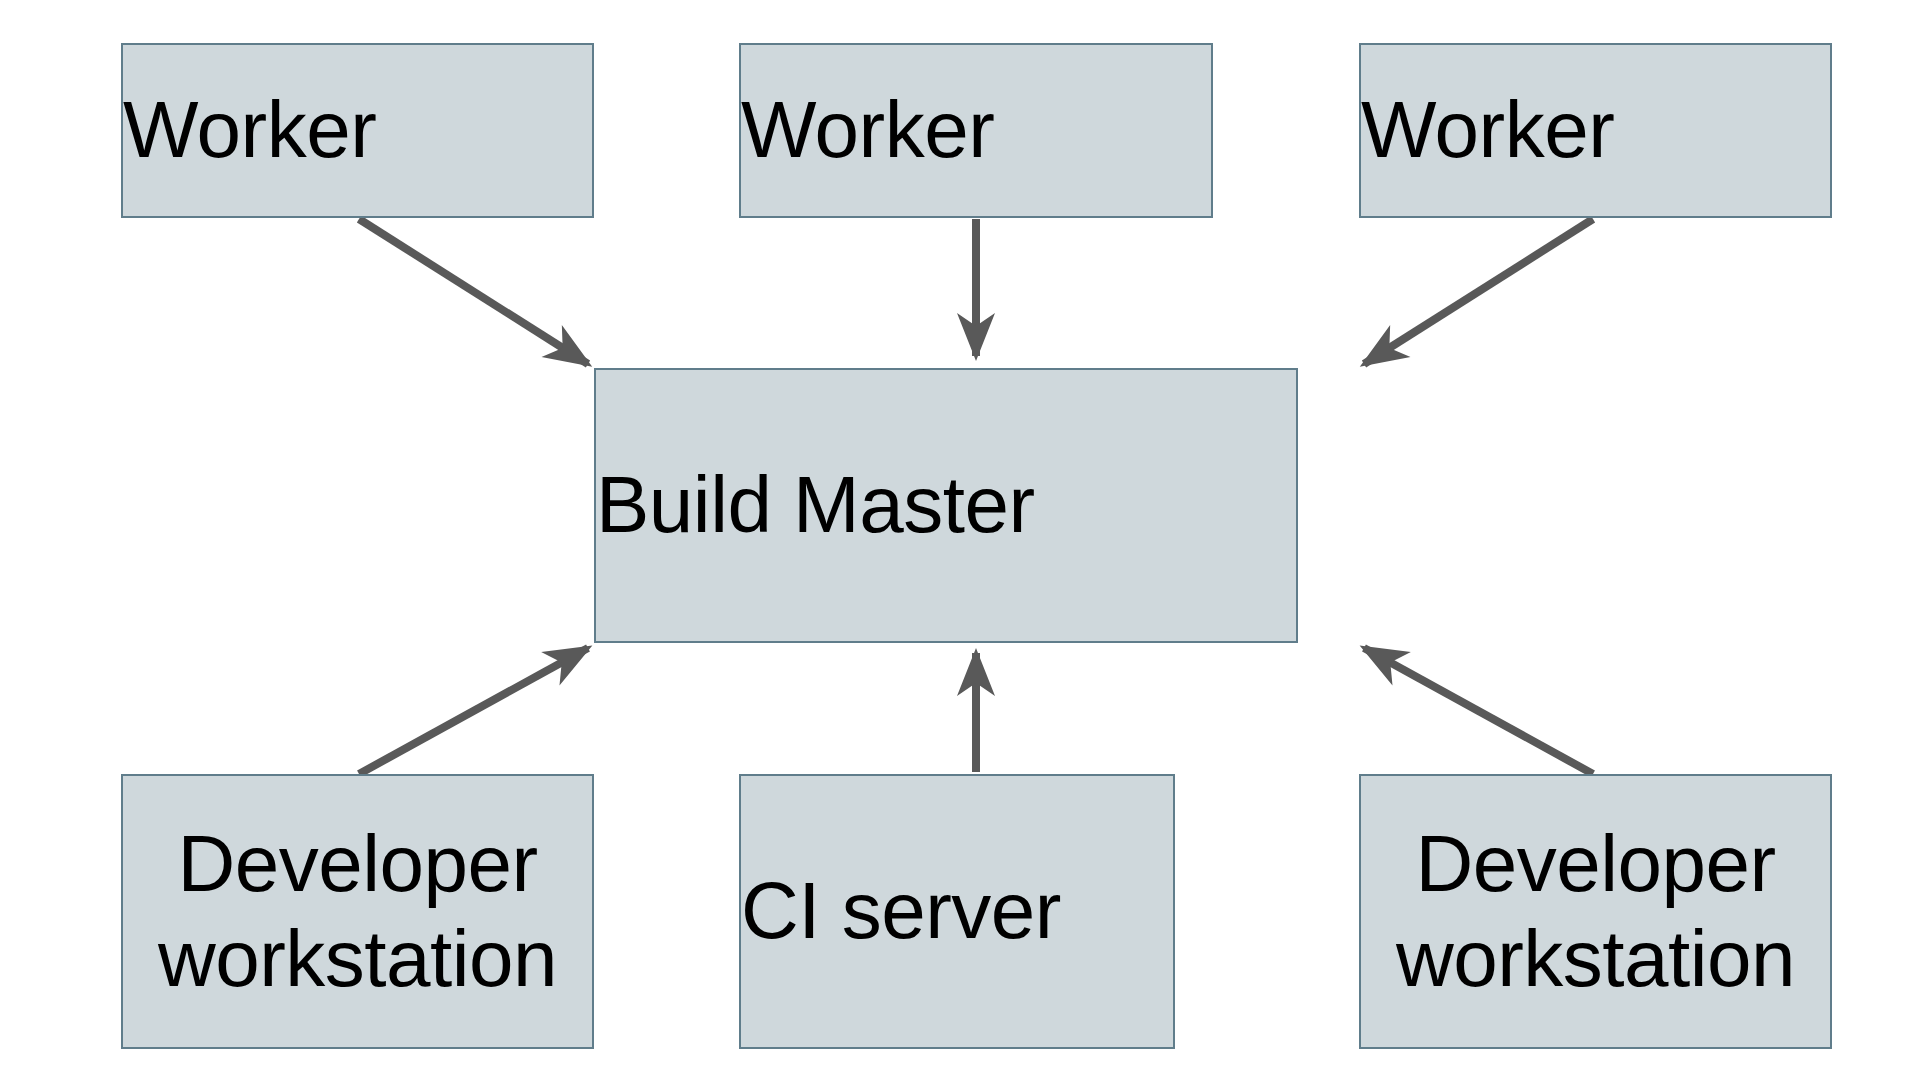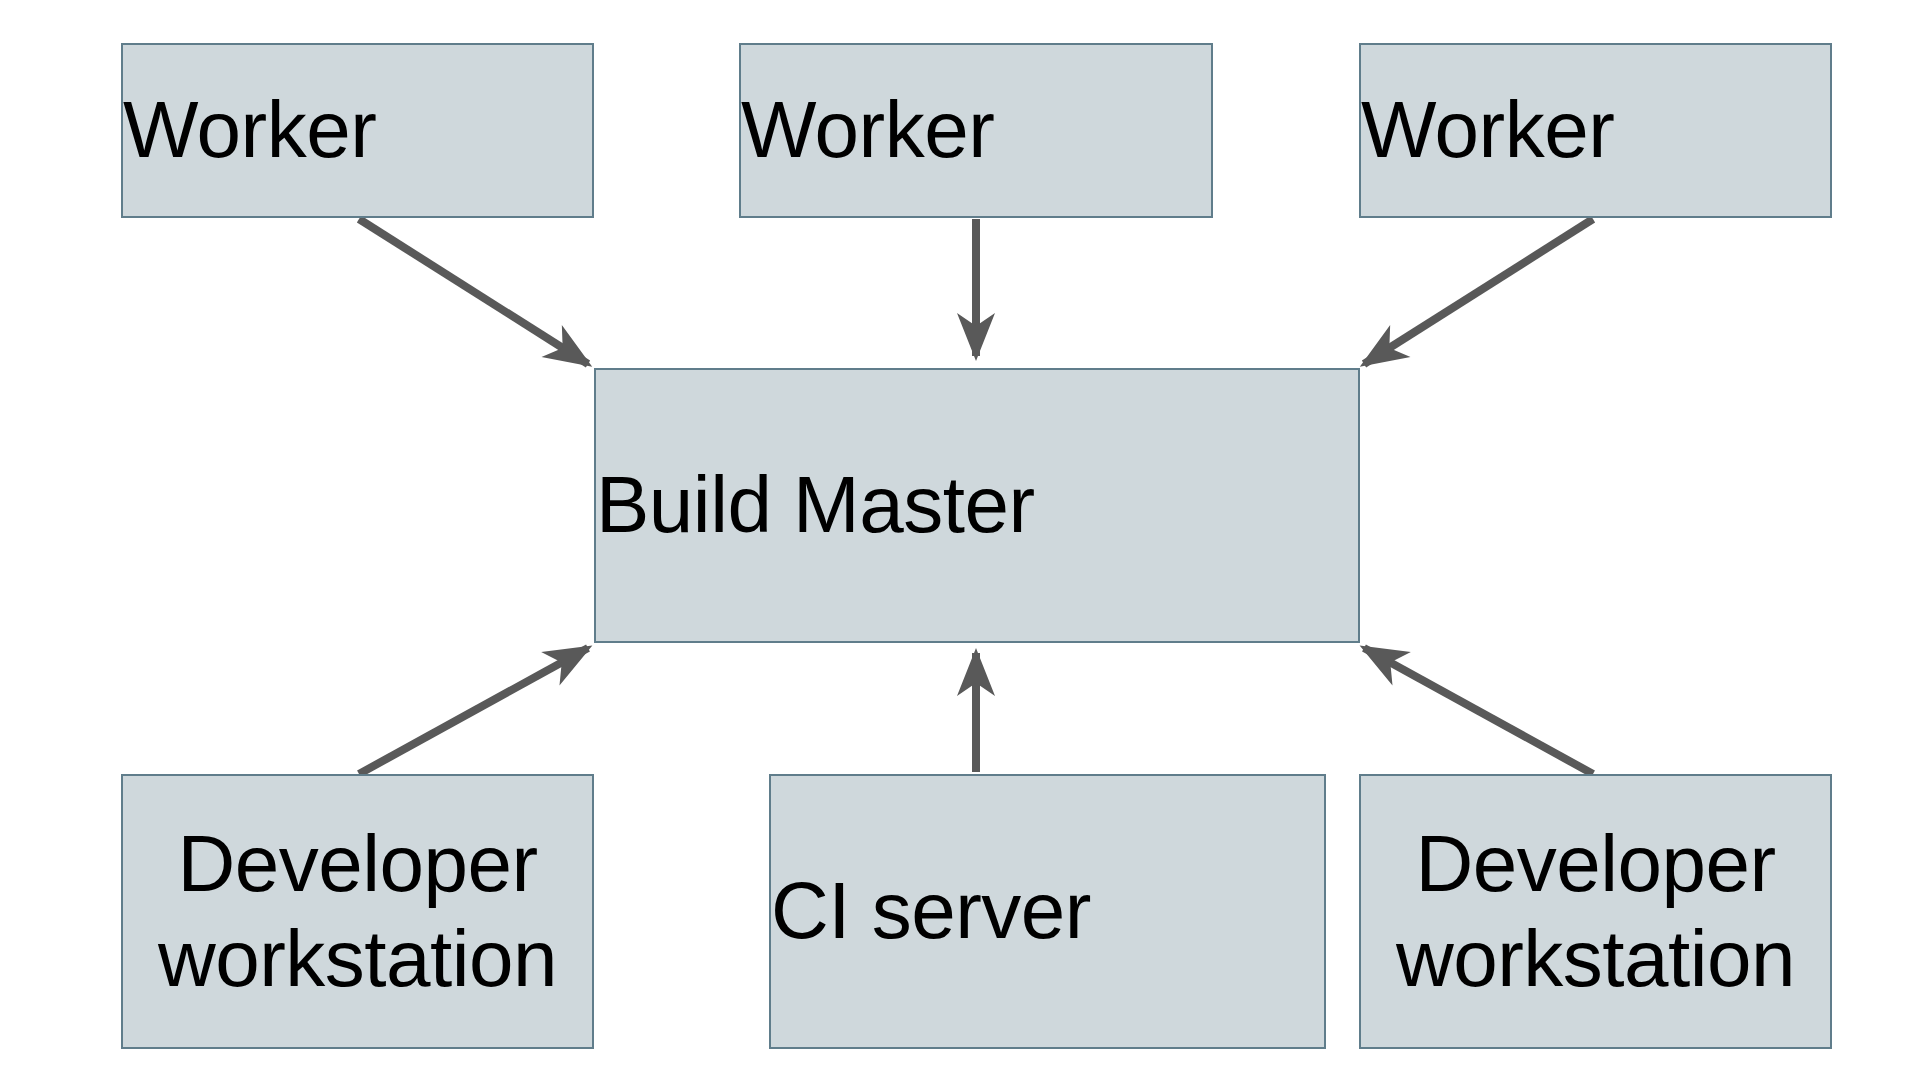--- a/index.html
+++ b/index.html
@@ -41,23 +41,23 @@
     color: var(--label-text, #000000);
     font-size: 80px;
     line-height: 1.18;
     letter-spacing: -0.5px;
     white-space: pre-line;
   }
   
   .n-worker-1      { left: 121px;  top: 43px;  width: 473px; height: 175px; }
   .n-worker-2      { left: 739px;  top: 43px;  width: 474px; height: 175px; }
   .n-worker-3      { left: 1359px; top: 43px;  width: 473px; height: 175px; }
-  .n-build-master  { left: 594px;  top: 368px; width: 766px; height: 275px; }
+  .n-build-master  { left: 594px;  top: 368px; width: 704px; height: 275px; }
   .n-dev-left      { left: 121px;  top: 774px; width: 473px; height: 275px; }
-  .n-ci-server     { left: 769px;  top: 774px; width: 557px; height: 275px; }
+  .n-ci-server     { left: 739px;  top: 774px; width: 436px; height: 275px; }
   .n-dev-right     { left: 1359px; top: 774px; width: 473px; height: 275px; }
 </style>
 </head>
 <body>
 
 <div class="canvas">
 
   <svg class="edges-layer" viewBox="0 0 1910 1090" xmlns="http://www.w3.org/2000/svg">
     <defs>
       <marker id="stealth-head" viewBox="0 0 50 40" refX="44" refY="20" markerWidth="50" markerHeight="40" markerUnits="userSpaceOnUse" orient="auto">

